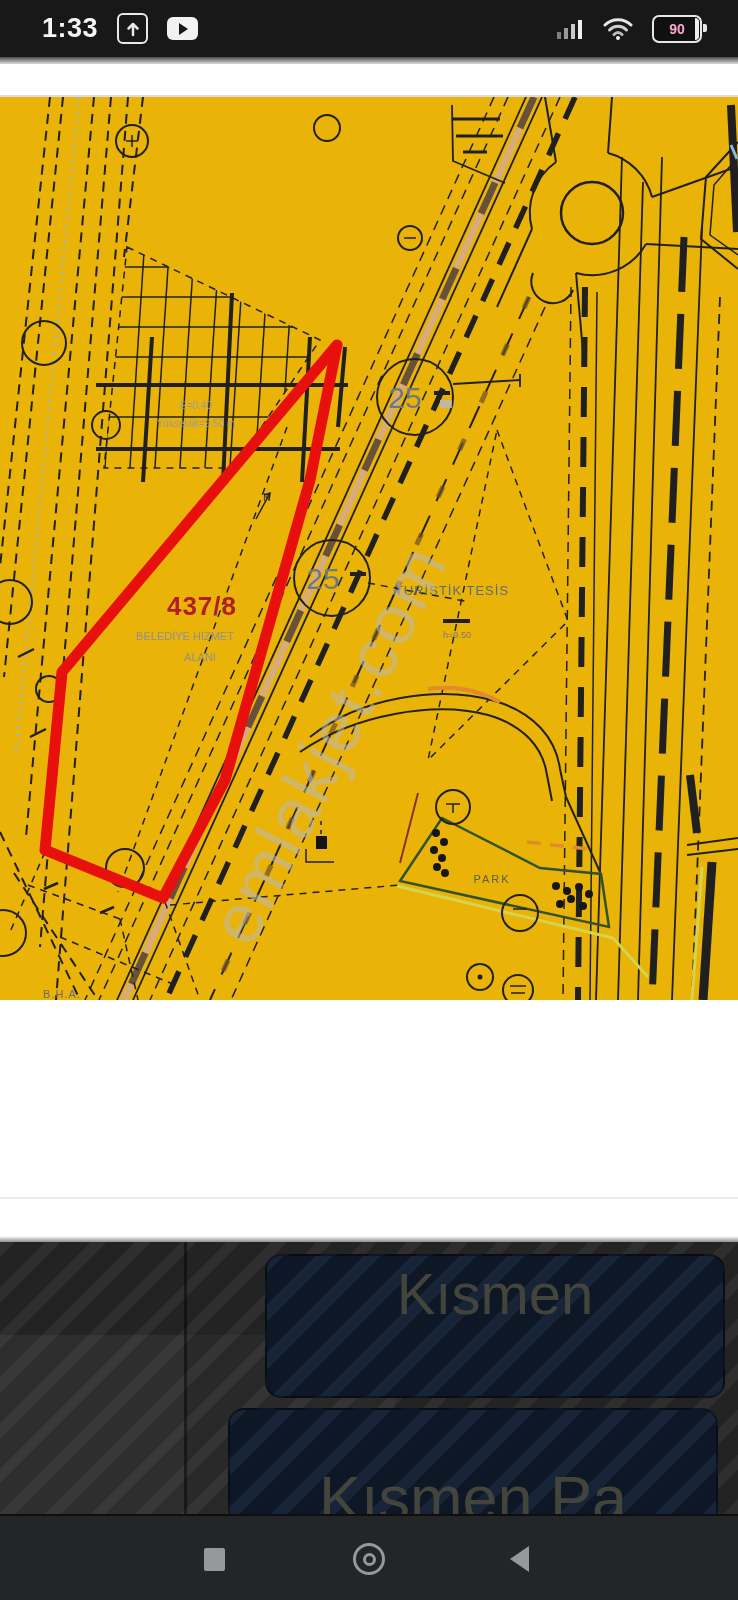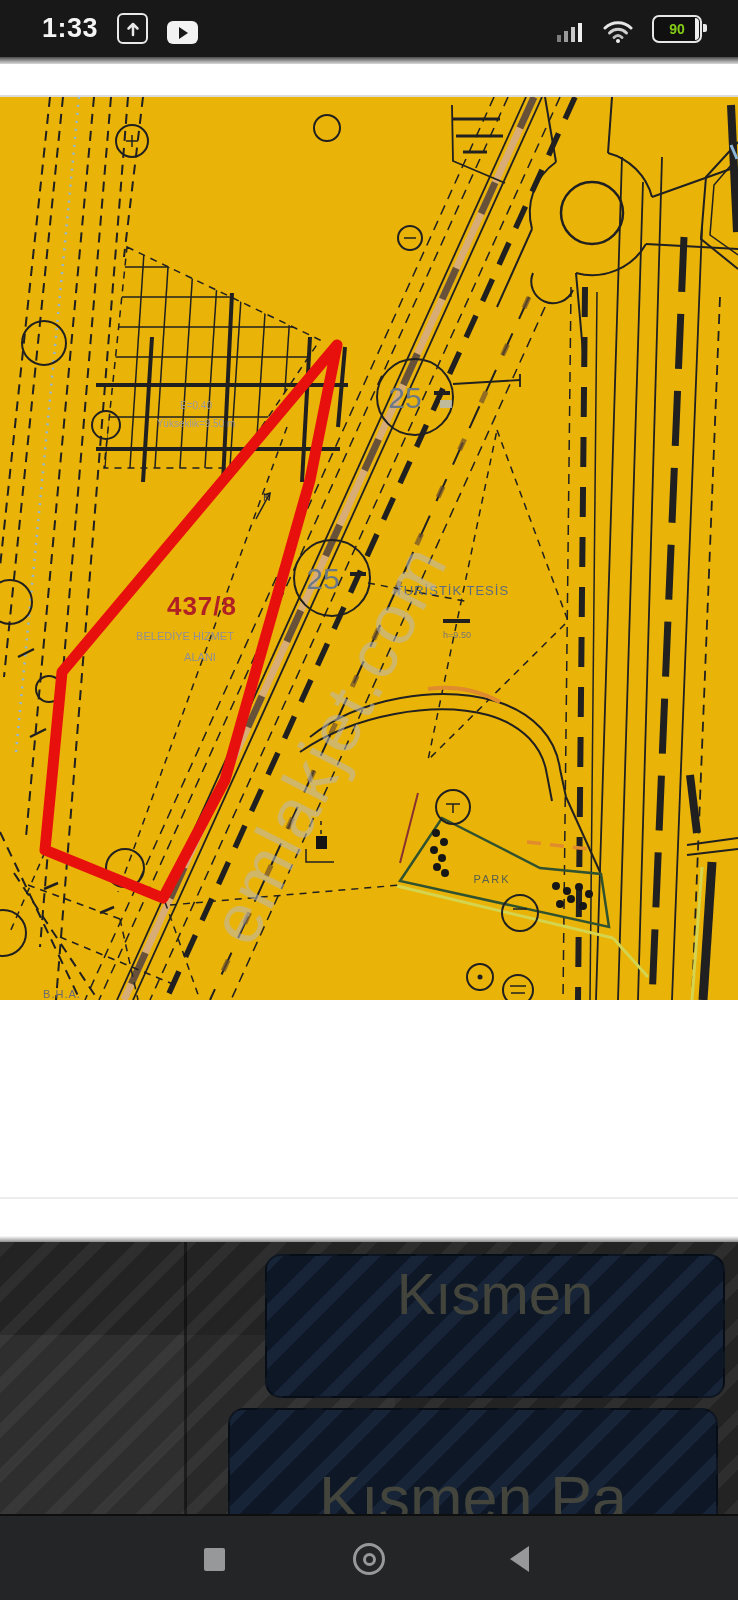--- a/index.html
+++ b/index.html
@@ -8,34 +8,34 @@
     --boundary-blue:#8fb8d6; --watermark-gray:#b9b9b9; --panel-navy:#0d1726;
     --panel-background:#232323; --nav-icon-gray:#96989a;
   }
   html,body{margin:0;padding:0;background:#000;}
   .screen{position:relative;width:738px;height:1600px;background:#ffffff;overflow:hidden;
           font-family:"Liberation Sans",sans-serif;}
   
   .status-bar{position:absolute;left:0;top:0;width:738px;height:57px;background:#181818;
               display:flex;align-items:center;justify-content:space-between;
               padding:0 36px 0 42px;box-sizing:border-box;z-index:30;}
-  .sb-left,.sb-right{display:flex;align-items:flex-end;gap:19px;}
+  .sb-left,.sb-right{display:flex;align-items:center;gap:19px;}
   .sb-time{color:#f4f4f4;font-size:27px;font-weight:700;letter-spacing:.5px;}
   .sb-badge{width:27px;height:27px;border:2.5px solid #e9e9e9;border-radius:6px;
             display:flex;align-items:center;justify-content:center;}
   .sb-yt{width:31px;height:23px;background:#f2f2f2;border-radius:6px;
          display:flex;align-items:center;justify-content:center;}
   .sb-yt .play{width:0;height:0;border-left:9px solid #181818;border-top:6px solid transparent;
                border-bottom:6px solid transparent;margin-left:2px;}
   .battery{position:relative;width:46px;height:24px;border:2.5px solid #e7e7e7;border-radius:7px;
            background:#101010;display:flex;align-items:center;justify-content:center;}
   .battery:after{content:"";position:absolute;right:-7px;top:7px;width:4px;height:8px;
                  background:#e7e7e7;border-radius:0 2px 2px 0;}
   .battery .fillcap{position:absolute;right:1px;top:1px;bottom:1px;width:4px;background:#efefef;border-radius:0 4px 4px 0;}
-  .battery span{color:#84cc16;font-size:14px;font-weight:700;position:relative;}
+  .battery span{color:#f9a8d4;font-size:14px;font-weight:700;position:relative;}
   .sb-edge{position:absolute;left:0;top:57px;width:738px;height:7px;z-index:29;
            background:linear-gradient(#4a4a4a,#9a9a9a 55%,#d9d9d9);}
   
   .map-wrap{position:absolute;left:0;top:97px;width:738px;height:903px;background:#eab308;overflow:hidden;}
   .map-wrap svg{display:block;filter:blur(.4px);}
   .map-topline{position:absolute;left:0;top:95px;width:738px;height:2px;background:#dcdcdc;}
   svg .ln{fill:none;stroke:#202020;stroke-width:2;}
   svg .w1{stroke-width:1.5}  svg .w18{stroke-width:1.8} svg .w25{stroke-width:2.5}
   svg .w3{stroke-width:3}    svg .w4{stroke-width:4}    svg .w55{stroke-width:5.5}
   svg .w6{stroke-width:6}    svg .w7{stroke-width:7}    svg .w8{stroke-width:8} svg .w9{stroke-width:9}

